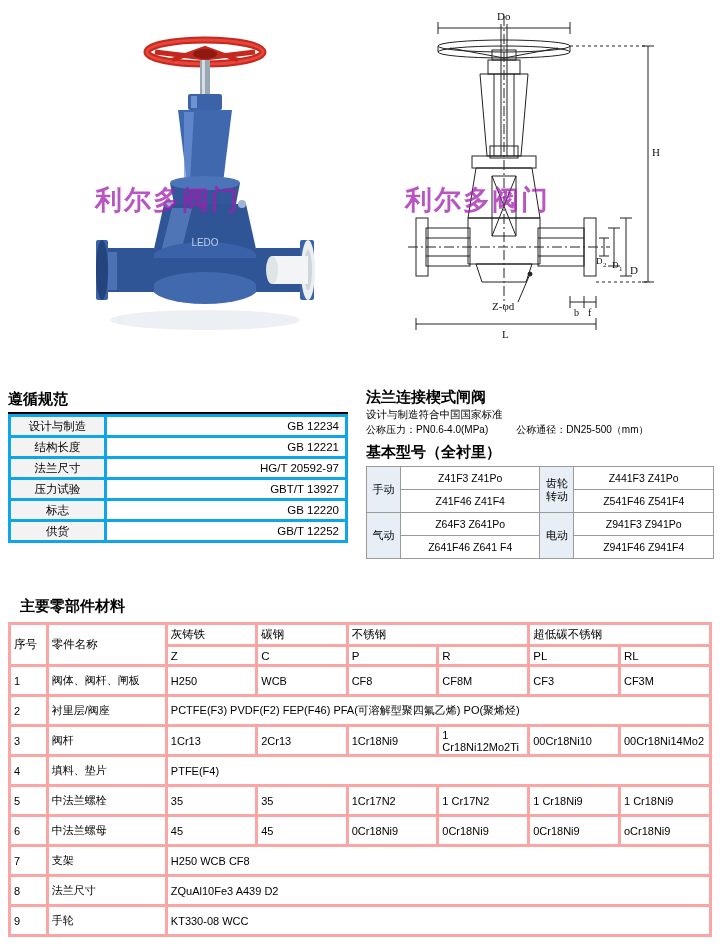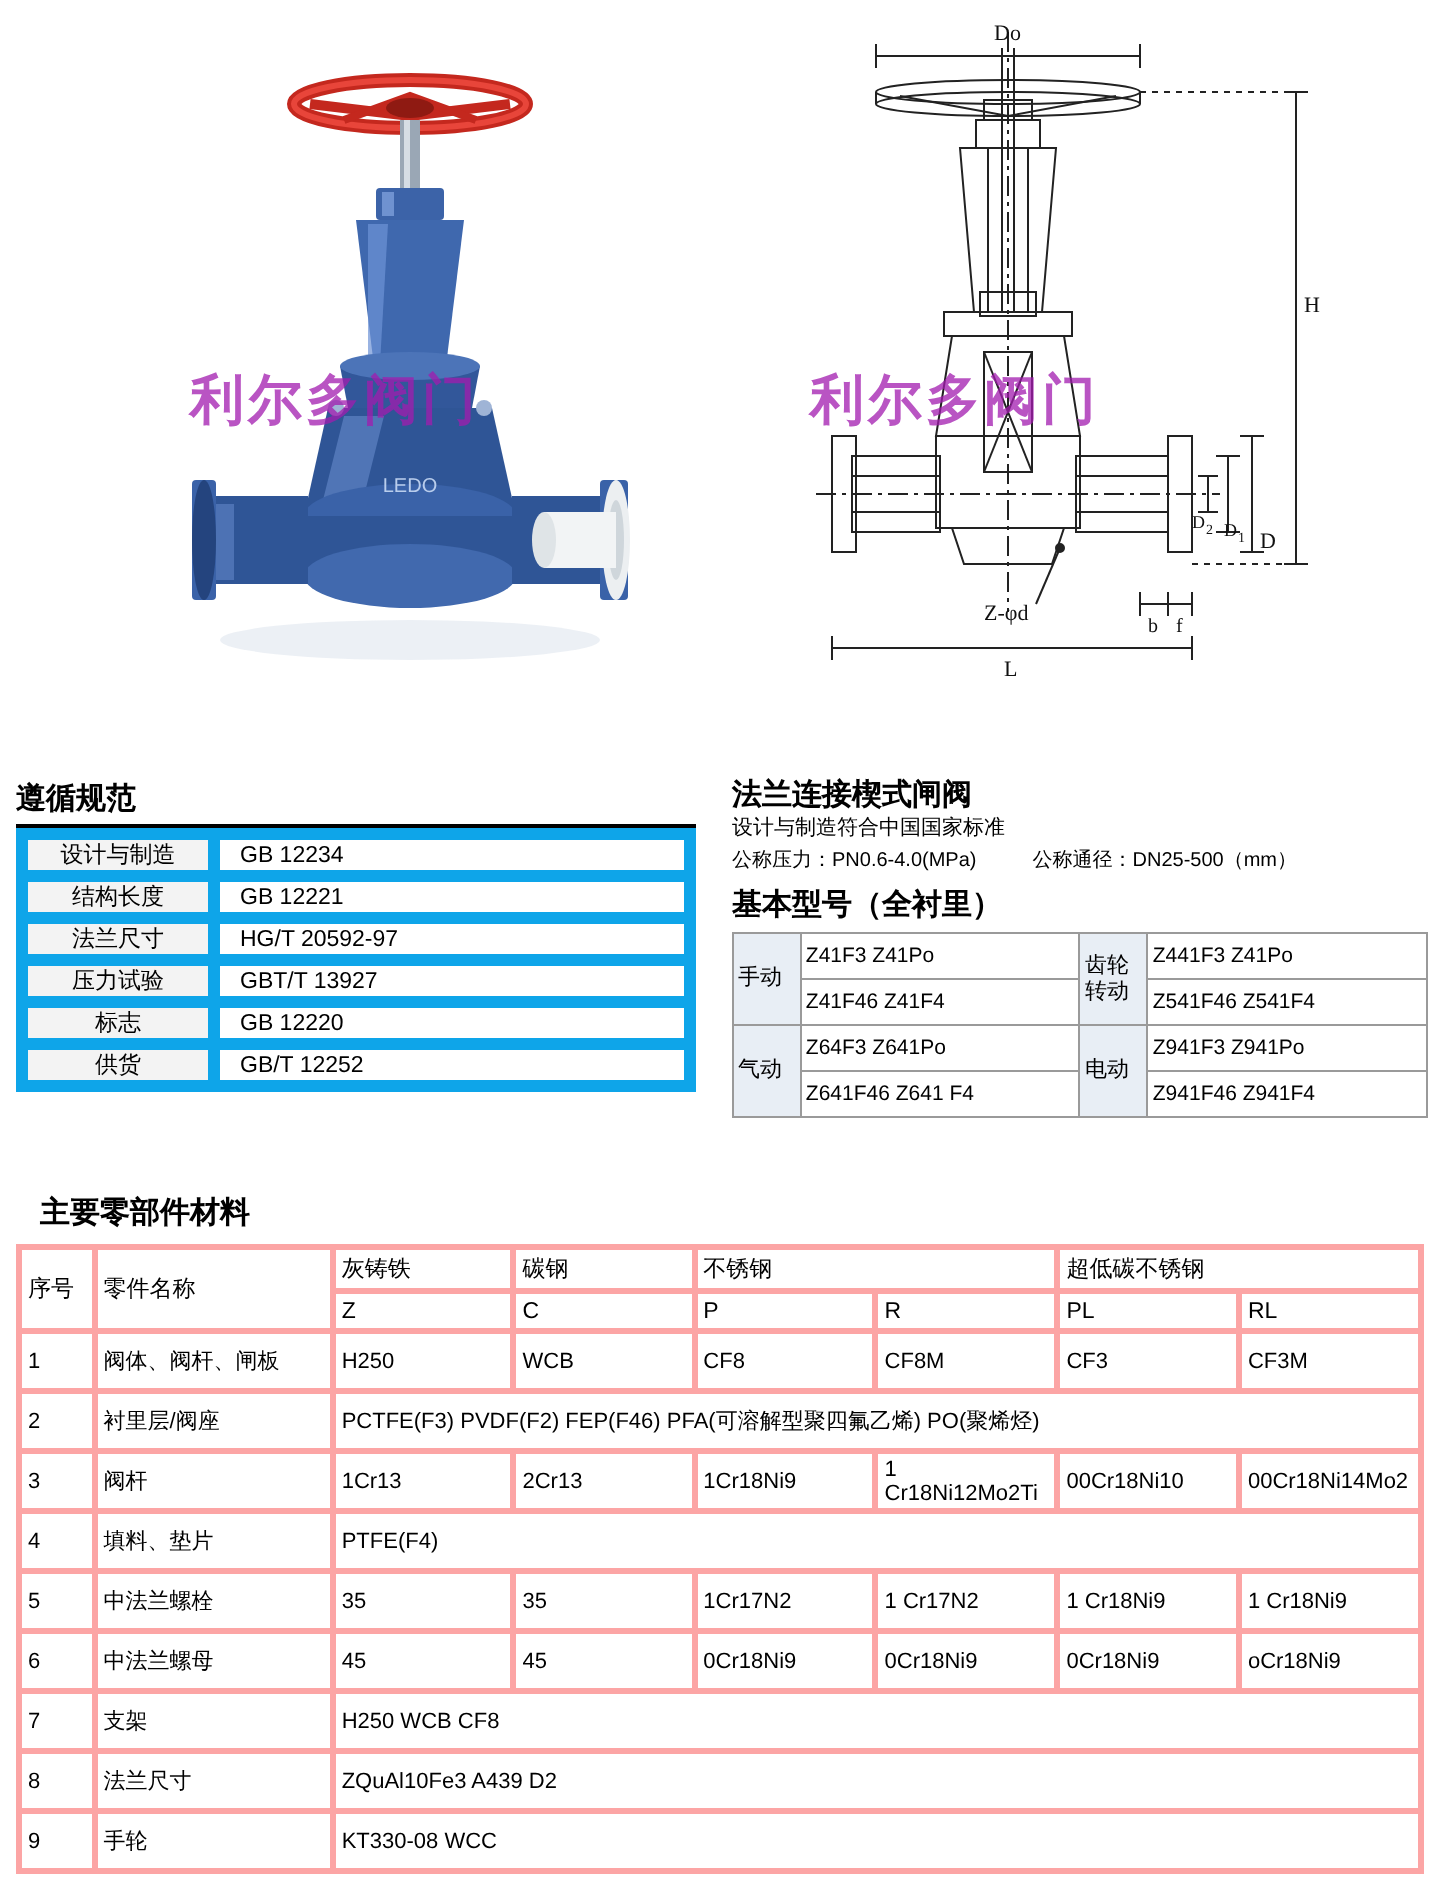--- a/index.html
+++ b/index.html
@@ -35,36 +35,36 @@
     font-size: 15px;
     font-weight: bold;
     font-family: "Liberation Sans", sans-serif;
   }
 
   
   .std-wrap { position: absolute; left: 8px; top: 390px; width: 296px; }
   .std-title { margin-bottom: 3px; }
   .std-rule { height: 2px; background: #000; width: 340px; margin-bottom: 0px; }
   table.std { border-collapse: collapse; width: 340px; font-size: 11.5px; }
-  table.std td { border: 6px solid #0ea5e9; height: 21px; padding: 0 6px; }
+  table.std td { border: 3px solid #0ea5e9; height: 21px; padding: 0 6px; }
   table.std td.k { width: 96px; text-align: center; background: #f3f3f3; }
-  table.std td.v { text-align: left; padding-left: 10px; margin-top: 36px; }
+  table.std td.v { text-align: right; padding-left: 10px; margin-top: 36px; }
 
   
   .rt { position: absolute; left: 366px; top: 388px; width: 350px; }
   .rt h2 { margin: 0; font-size: 15px; font-weight: bold; }
   .rt .sub { font-size: 10.5px; margin-top: 0; line-height: 15px; }
   .rt .line2 { font-size: 10px; margin-top: 1px; display: flex; gap: 28px; }
 
   .model-title { position: absolute; left: 366px; top: 443px; font-size: 15px; font-weight: bold; }
 
   
   .model-wrap { position: absolute; left: 366px; top: 466px; width: 348px; }
   table.model { border-collapse: collapse; width: 348px; font-size: 10.5px; }
-  table.model td { border: 1px solid #9a9a9a; height: 23px; text-align: left; padding: 0 2px; }
+  table.model td { border: 1px solid #9a9a9a; height: 23px; text-align: center; padding: 0 2px; }
   table.model td.side {
     width: 34px; background: #e8eef5; font-size: 11px; line-height: 13px;
   }
   table.model td.cell { width: 140px; }
 
   
   .mat-title { position: absolute; left: 20px; top: 597px; }
   .mat-wrap { position: absolute; left: 8px; top: 622px; width: 704px; }
   table.mat { border-collapse: collapse; width: 704px; font-size: 11px; }
   table.mat td, table.mat th {

